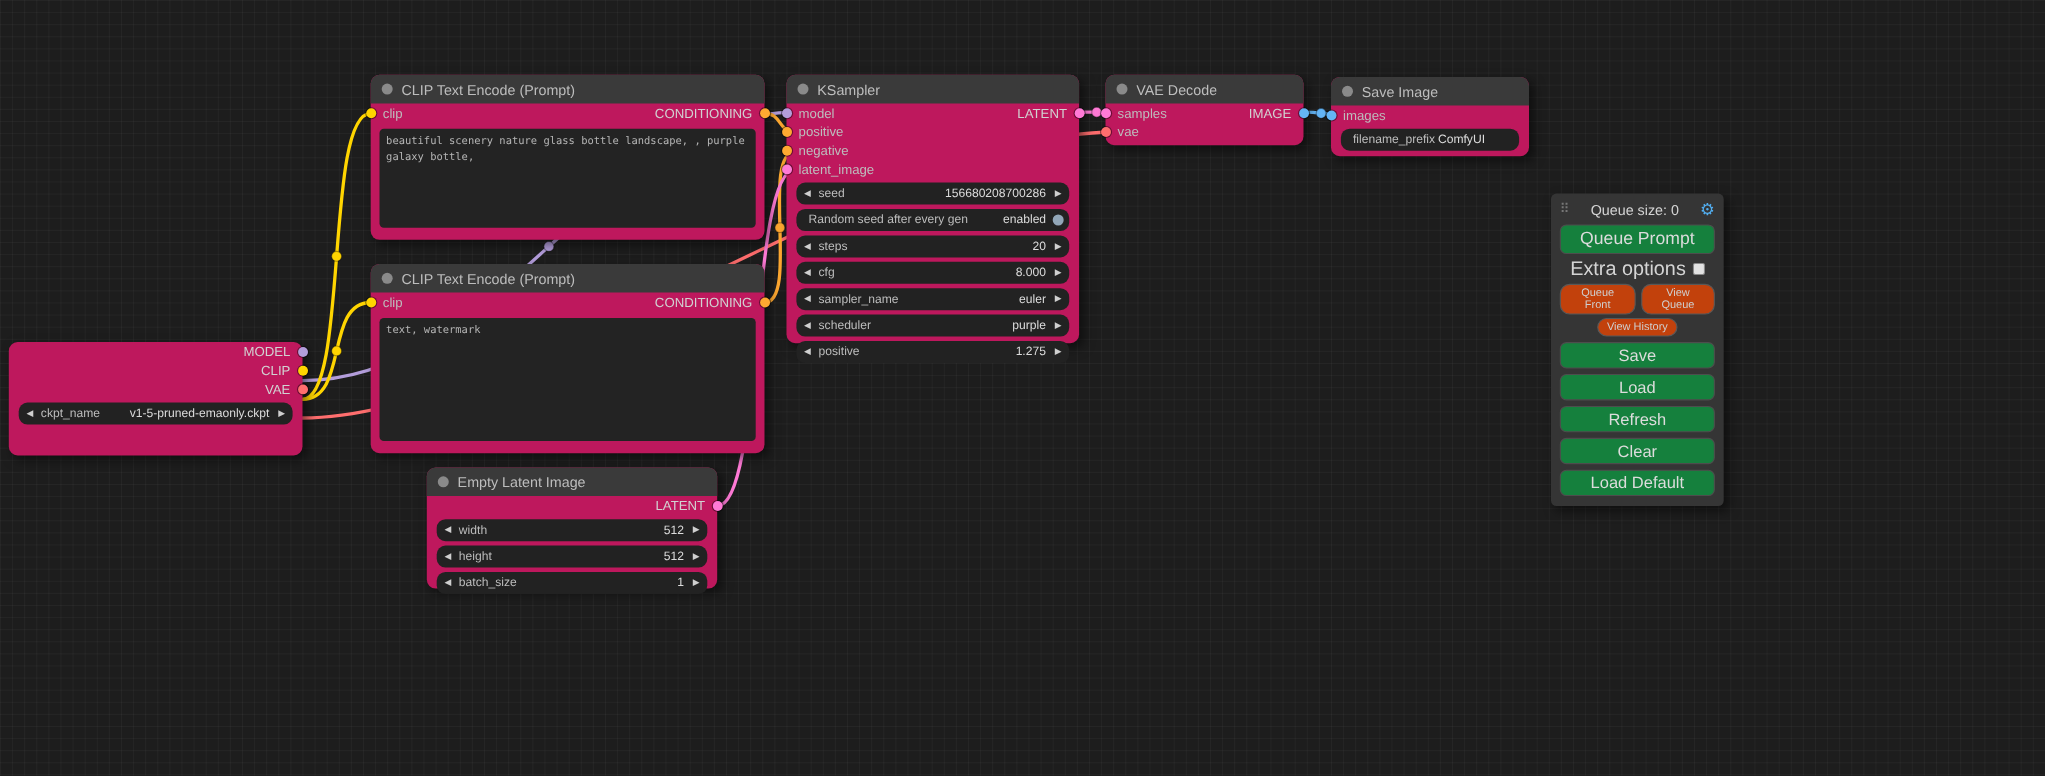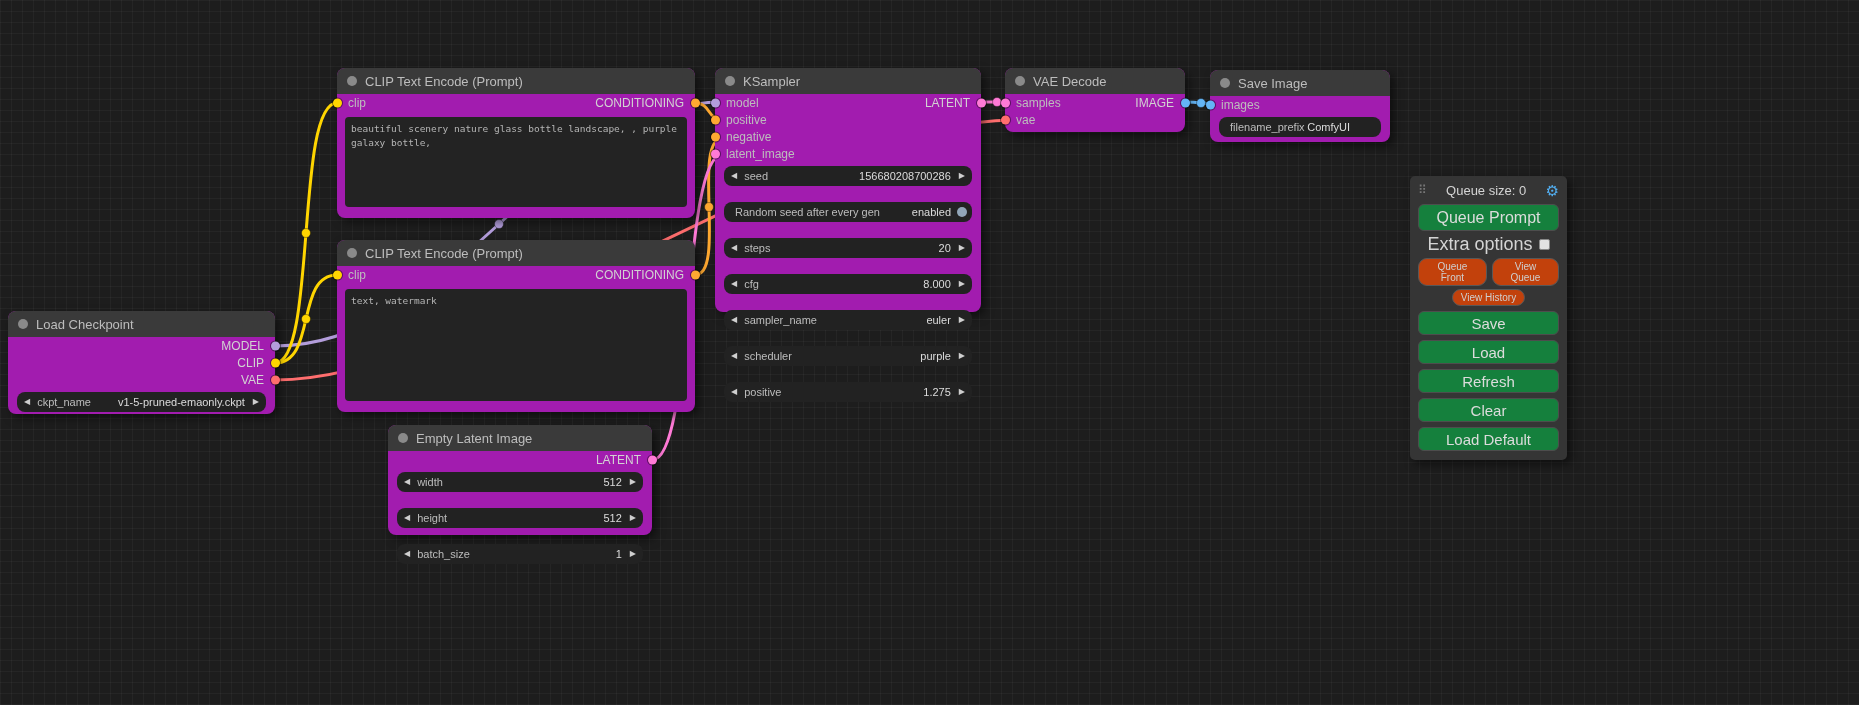--- a/index.html
+++ b/index.html
@@ -15,21 +15,21 @@
   }
 
   
   .wires { position: absolute; left: 0; top: 0; z-index: 1; }
   .wires path { fill: none; stroke-width: 3; stroke-linecap: round; }
   .wires circle { stroke: rgba(0,0,0,0.35); stroke-width: 1; }
 
   
   .node {
     position: absolute; z-index: 2;
-    background: #a21caf; border-radius: 8px;
+    background: #be185d; border-radius: 8px;
     box-shadow: 4px 4px 10px rgba(0,0,0,0.5);
     color: #c8c8c8;
   }
   .node-title {
     height: 26px; background: #3a3a3a;
     border-radius: 8px 8px 0 0;
     display: flex; align-items: center; gap: 8px;
     padding: 0 10px; font-size: 13px; color: #bdbdbd;
   }
   .collapse-dot { width: 10px; height: 10px; border-radius: 50%; background: #8a8a8a; flex: 0 0 auto; }
@@ -50,21 +50,21 @@
   .dot.in  { left: -4.5px; }
   .dot.out { right: -4.5px; }
   .c-model  { background: #B39DDB; }
   .c-clip   { background: #FFD500; }
   .c-vae    { background: #FF6E6E; }
   .c-cond   { background: #FFA931; }
   .c-latent { background: #FF7AD6; }
   .c-image  { background: #64B5F6; }
 
   .widget {
-    height: 20px; margin: 4px 9px 16px;
+    height: 20px; margin: 4px 9px 4px;
     background: #222; border-radius: 8px;
     display: flex; align-items: center;
     padding: 0 7px; font-size: 11px; color: #bdbdbd;
   }
   .widget .arrow { font-size: 8px; color: #cfcfcf; line-height: 1; }
   .widget .wlabel { margin-left: 7px; }
   .widget.no-arrows .wlabel { margin-left: 4px; }
   .widget .wvalue { margin-left: auto; margin-right: 8px; color: #dcdcdc; }
   .widget.no-arrows .wvalue { margin-right: 24px; }
   .toggle-dot { width: 10px; height: 10px; border-radius: 50%; background: #92a6b8; flex: 0 0 auto; margin-right: -2px; }
@@ -126,24 +126,20 @@
   <circle cx="499" cy="224" r="4.5" fill="#B39DDB"></circle>
   <circle cx="306" cy="233" r="4.5" fill="#FFD500"></circle>
   <circle cx="306" cy="319" r="4.5" fill="#FFD500"></circle>
   <circle cx="709" cy="207" r="4.5" fill="#FFA931"></circle>
   <circle cx="688" cy="308" r="4.5" fill="#FF7AD6"></circle>
   <circle cx="997" cy="102" r="4.5" fill="#FF7AD6"></circle>
   <circle cx="1201" cy="103" r="4.5" fill="#64B5F6"></circle>
 </svg>
 
 <div class="node" style="left:8px; top:311px; width:267px; height:103px;">
-  <div class="node-title">
-    <span class="collapse-dot"></span>
-    <span class="title-text">Load Checkpoint</span>
-  </div>
   <div class="slot-row">
     <span class="out-label">MODEL</span>
     <span class="dot out c-model"></span>
   </div>
   <div class="slot-row">
     <span class="out-label">CLIP</span>
     <span class="dot out c-clip"></span>
   </div>
   <div class="slot-row">
     <span class="out-label">VAE</span>

